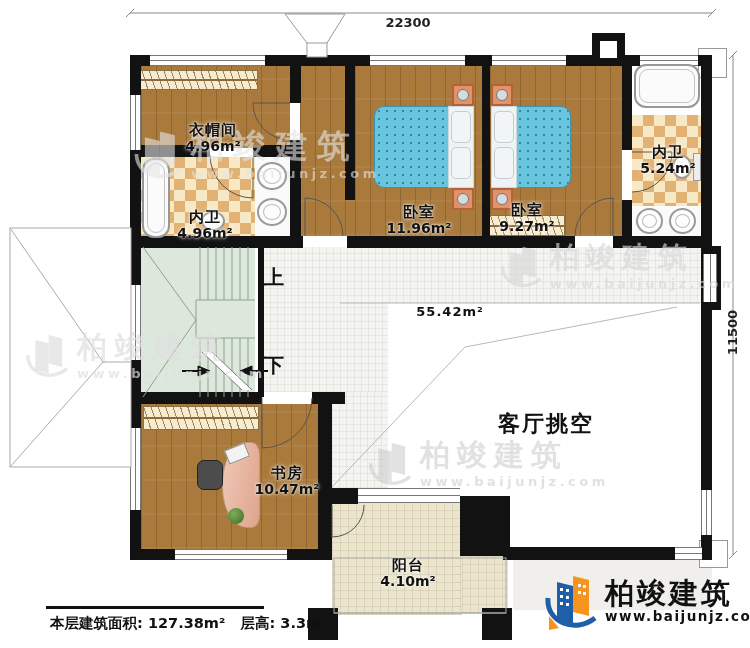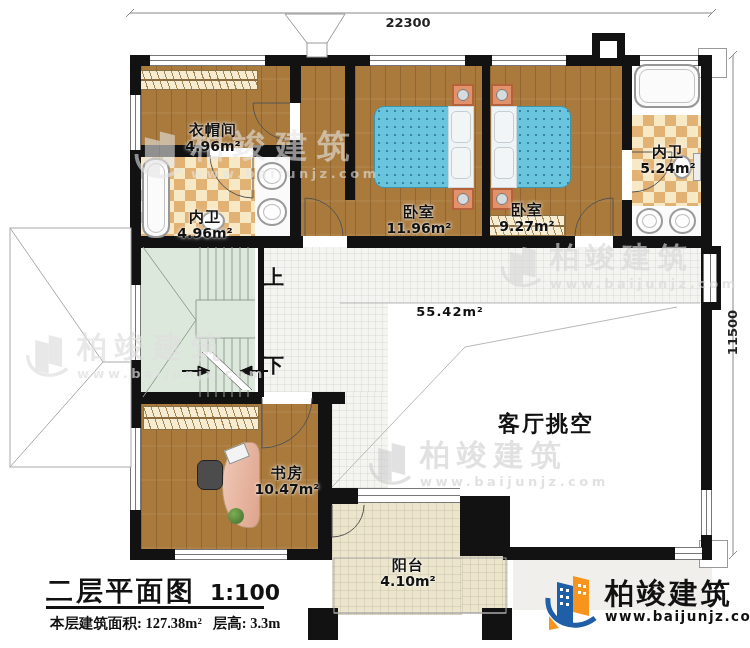--- a/index.html
+++ b/index.html
@@ -339,25 +339,22 @@
       <polygon points="28,6 44,10 44,44 28,40" fill="currentColor"></polygon>
       <polygon points="12,12 28,16 28,52 12,48" fill="currentColor"></polygon>
       <path d="M3,30 C3,52 30,62 50,46" stroke="currentColor" stroke-width="4" fill="none"></path>
     </svg>
     <div class="wm-text">
       <div class="wm-brand" style="font-size:30px;letter-spacing:7px;">柏竣建筑</div>
       <div class="wm-url">www.baijunjz.com</div>
     </div>
   </div>
 
-  <div class="titleblock" style="left:46px;top:573px;">
-    <span class="tb-name">二层平面图</span><span class="tb-scale">1:100</span>
-  </div>
   <div class="tb-rule" style="left:46px;top:606px;width:218px;z-index:10;"></div>
-  <div class="titleblock tb-line2" style="left:50px;top:614px;font-family:Liberation Serif, serif;">
+  <div class="titleblock tb-line2" style="left:50px;top:614px;">
     <span>本层建筑面积:</span>
     <span>127.38m²</span>&nbsp;&nbsp;
     <span>层高:</span>
     <span>3.3m</span>
   </div>
 
   <div class="logo" style="left:545px;top:570px;">
     <svg width="52" height="62" viewBox="0 0 52 62">
       <polygon points="28,6 44,10 44,46 28,42" fill="var(--logo-orange)"></polygon>
       <polygon points="12,12 28,16 28,54 12,50" fill="var(--logo-blue)"></polygon>

